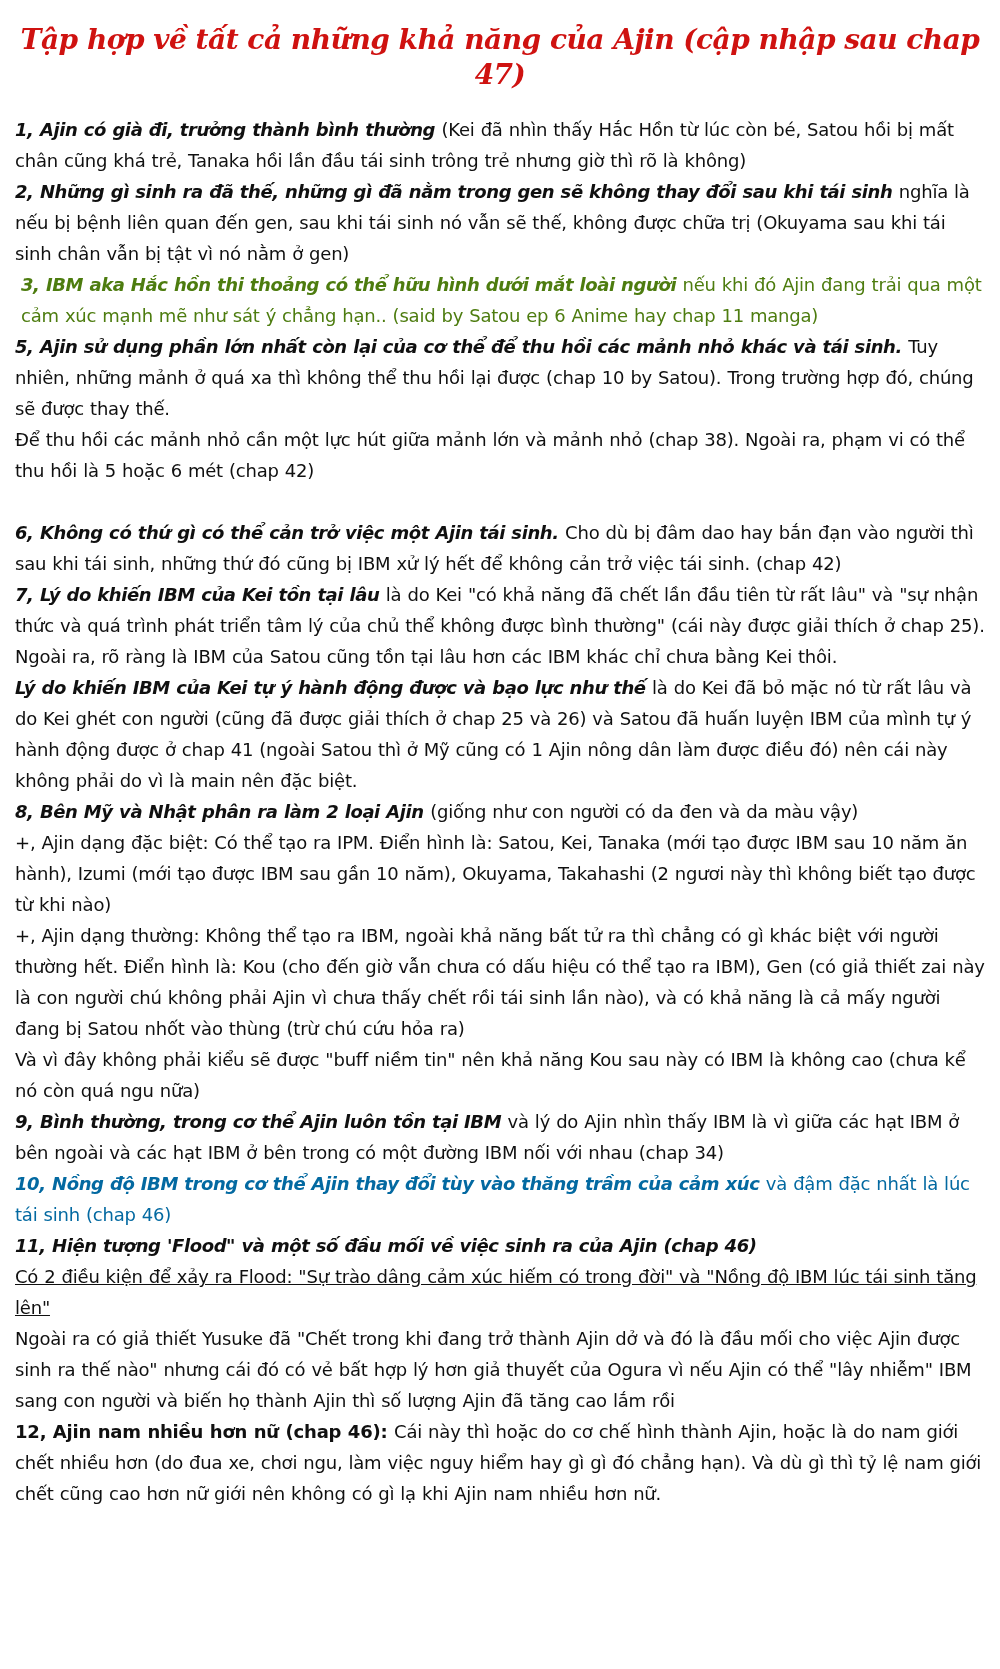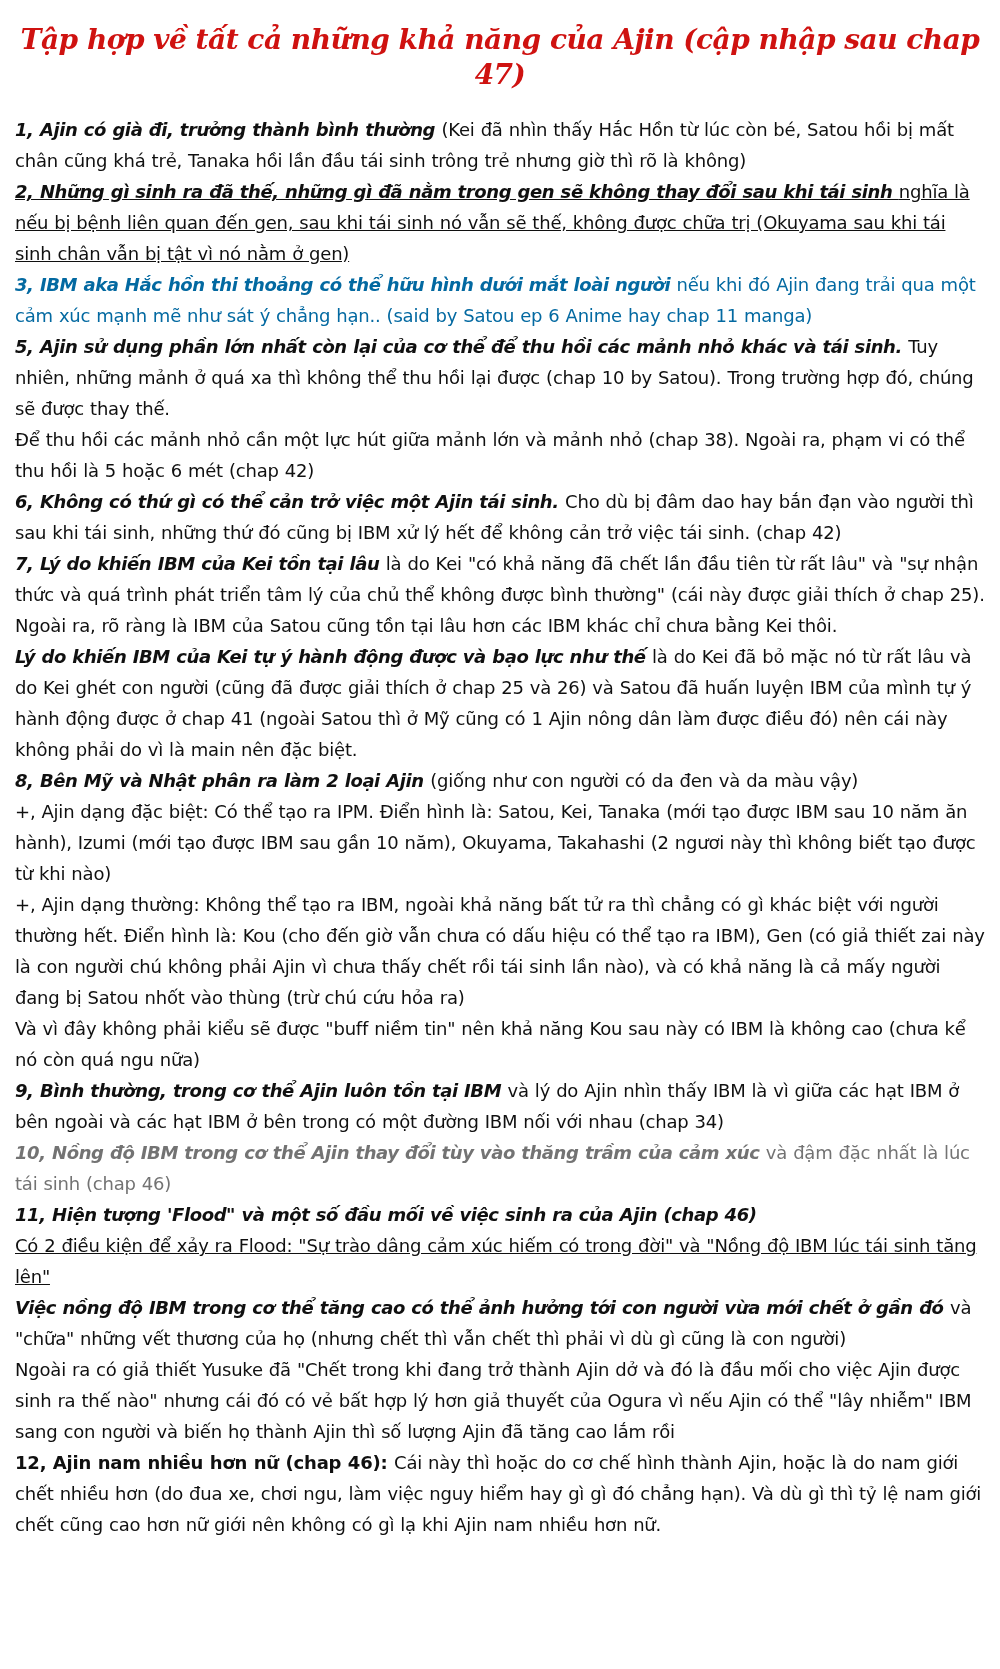--- a/index.html
+++ b/index.html
@@ -25,32 +25,31 @@
   .seg-bi{font-weight:700;font-style:italic;letter-spacing:-0.4px;}
   .seg-b{font-weight:700;}
 </style>
 </head>
 <body>
 
 <div class="page">
   <h1 class="title" style="color: rgb(207, 18, 16);">Tập hợp về tất cả những khả năng của Ajin (cập nhập sau chap 47)</h1>
   <div class="content" id="content">
       <div class="para" style="color: rgb(16, 16, 16);"><span class="seg-bi">1, Ajin có già đi, trưởng thành bình thường </span><span>(Kei đã nhìn thấy Hắc Hồn từ lúc còn bé, Satou hồi bị mất chân cũng khá trẻ, Tanaka hồi lần đầu tái sinh trông trẻ nhưng giờ thì rõ là không)</span></div>
-      <div class="para" style="color: rgb(16, 16, 16); text-decoration: underline;"><span class="seg-bi">2, Những gì sinh ra đã thế, những gì đã nằm trong gen sẽ không thay đổi sau khi tái sinh </span><span>nghĩa là nếu bị bệnh liên quan đến gen, sau khi tái sinh nó vẫn sẽ thế, không được chữa trị (Okuyama sau khi tái sinh chân vẫn bị tật vì nó nằm ở gen)</span></div>
-      <div class="para" style="color: #0369a1;"><span class="seg-bi">3, IBM aka Hắc hồn thi thoảng có thể hữu hình dưới mắt loài người </span><span>nếu khi đó Ajin đang trải qua một cảm xúc mạnh mẽ như sát ý chẳng hạn.. (said by Satou ep 6 Anime hay chap 11 manga)</span></div>
+      <div class="para" style="color: rgb(16, 16, 16);"><span class="seg-bi">2, Những gì sinh ra đã thế, những gì đã nằm trong gen sẽ không thay đổi sau khi tái sinh </span><span>nghĩa là nếu bị bệnh liên quan đến gen, sau khi tái sinh nó vẫn sẽ thế, không được chữa trị (Okuyama sau khi tái sinh chân vẫn bị tật vì nó nằm ở gen)</span></div>
+      <div class="para" style="color: #4d7c0f; margin-left: 6px;"><span class="seg-bi">3, IBM aka Hắc hồn thi thoảng có thể hữu hình dưới mắt loài người </span><span>nếu khi đó Ajin đang trải qua một cảm xúc mạnh mẽ như sát ý chẳng hạn.. (said by Satou ep 6 Anime hay chap 11 manga)</span></div>
       <div class="para" style="color: rgb(16, 16, 16);"><span class="seg-bi">5, Ajin sử dụng phần lớn nhất còn lại của cơ thể để thu hồi các mảnh nhỏ khác và tái sinh. </span><span>Tuy nhiên, những mảnh ở quá xa thì không thể thu hồi lại được (chap 10 by Satou). Trong trường hợp đó, chúng sẽ được thay thế.</span></div>
       <div class="para" style="color: rgb(16, 16, 16);"><span>Để thu hồi các mảnh nhỏ cần một lực hút giữa mảnh lớn và mảnh nhỏ (chap 38). Ngoài ra, phạm vi có thể thu hồi là 5 hoặc 6 mét (chap 42)</span></div>
-      <div class="para" style="color: rgb(16, 16, 16);"><span class="seg-bi">6, Không có thứ gì có thể cản trở việc một Ajin tái sinh. </span><span>Cho dù bị đâm dao hay bắn đạn vào người thì sau khi tái sinh, những thứ đó cũng bị IBM xử lý hết để không cản trở việc tái sinh. (chap 42)</span></div>
+      <div class="para" style="color: rgb(16, 16, 16); margin-top: 31px;"><span class="seg-bi">6, Không có thứ gì có thể cản trở việc một Ajin tái sinh. </span><span>Cho dù bị đâm dao hay bắn đạn vào người thì sau khi tái sinh, những thứ đó cũng bị IBM xử lý hết để không cản trở việc tái sinh. (chap 42)</span></div>
       <div class="para" style="color: rgb(16, 16, 16);"><span class="seg-bi">7,  Lý do khiến IBM của Kei tồn tại lâu </span><span>là do Kei "có khả năng đã chết lần đầu tiên từ rất lâu" và "sự nhận thức và quá trình phát triển tâm lý của chủ thể không được bình thường" (cái này được giải thích ở chap 25). Ngoài ra, rõ ràng là IBM của Satou cũng tồn tại lâu hơn các IBM khác chỉ chưa bằng Kei thôi.</span></div>
       <div class="para" style="color: rgb(16, 16, 16);"><span class="seg-bi">Lý do khiến IBM của Kei tự ý hành động được và bạo lực như thế </span><span>là do Kei đã bỏ mặc nó từ rất lâu và do Kei ghét con người (cũng đã được giải thích ở chap 25 và 26) và Satou đã huấn luyện IBM của mình tự ý hành động được ở chap 41 (ngoài Satou thì ở Mỹ cũng có 1 Ajin nông dân làm được điều đó) nên cái này không phải do vì là main nên đặc biệt.</span></div>
       <div class="para" style="color: rgb(16, 16, 16);"><span class="seg-bi">8, Bên Mỹ và Nhật phân ra làm 2 loại Ajin </span><span>(giống như con người có da đen và da màu vậy)</span></div>
       <div class="para" style="color: rgb(16, 16, 16);"><span>+, Ajin dạng đặc biệt: Có thể tạo ra IPM. Điển hình là: Satou, Kei, Tanaka (mới tạo được IBM sau 10 năm ăn hành), Izumi (mới tạo được IBM sau gần 10 năm), Okuyama, Takahashi (2 ngươi này thì không biết tạo được từ khi nào)</span></div>
       <div class="para" style="color: rgb(16, 16, 16);"><span>+, Ajin dạng thường: Không thể tạo ra IBM, ngoài khả năng bất tử ra thì chẳng có gì khác biệt với người thường hết. Điển hình là: Kou (cho đến giờ vẫn chưa có dấu hiệu có thể tạo ra IBM), Gen (có giả thiết zai này là con người chú không phải Ajin vì chưa thấy chết rồi tái sinh lần nào), và có khả năng là cả mấy người đang bị Satou nhốt vào thùng (trừ chú cứu hỏa ra)</span></div>
       <div class="para" style="color: rgb(16, 16, 16);"><span>Và vì đây không phải kiểu sẽ được "buff niềm tin" nên khả năng Kou sau này có IBM là không cao (chưa kể nó còn quá ngu nữa)</span></div>
       <div class="para" style="color: rgb(16, 16, 16);"><span class="seg-bi">9, Bình thường, trong cơ thể Ajin luôn tồn tại IBM </span><span>và lý do Ajin nhìn thấy IBM là vì giữa các hạt IBM ở bên ngoài và các hạt IBM ở bên trong có một đường IBM nối với nhau (chap 34)</span></div>
-      <div class="para" style="color: #737373;"><span class="seg-bi">10, Nồng độ IBM trong cơ thể Ajin thay đổi tùy vào thăng trầm của cảm xúc </span><span>và đậm đặc nhất là lúc tái sinh (chap 46)</span></div>
+      <div class="para" style="color: #0369a1;"><span class="seg-bi">10, Nồng độ IBM trong cơ thể Ajin thay đổi tùy vào thăng trầm của cảm xúc </span><span>và đậm đặc nhất là lúc tái sinh (chap 46)</span></div>
       <div class="para" style="color: rgb(16, 16, 16);"><span class="seg-bi">11, Hiện tượng 'Flood" và một số đầu mối về việc sinh ra của Ajin (chap 46)</span></div>
       <div class="para" style="color: rgb(16, 16, 16); text-decoration: underline;"><span>Có 2 điều kiện để xảy ra Flood: "Sự trào dâng cảm xúc hiếm có trong đời" và "Nồng độ IBM lúc tái sinh tăng lên"</span></div>
-      <div class="para" style="color: rgb(16, 16, 16);"><span class="seg-bi">Việc nồng độ IBM trong cơ thể tăng cao có thể ảnh hưởng tới con người vừa mới chết ở gần đó </span><span>và "chữa" những vết thương của họ (nhưng chết thì vẫn chết thì phải vì dù gì cũng là con người)</span></div>
       <div class="para" style="color: rgb(16, 16, 16);"><span>Ngoài ra có giả thiết Yusuke đã "Chết trong khi đang trở thành Ajin dở và đó là đầu mối cho việc Ajin được sinh ra thế nào" nhưng cái đó có vẻ bất hợp lý hơn giả thuyết của Ogura vì nếu Ajin có thể "lây nhiễm" IBM sang con người và biến họ thành Ajin thì số lượng Ajin đã tăng cao lắm rồi</span></div>
       <div class="para" style="color: rgb(16, 16, 16);"><span class="seg-b">12, Ajin nam nhiều hơn nữ (chap 46): </span><span>Cái này thì hoặc do cơ chế hình thành Ajin, hoặc là do nam giới chết nhiều hơn (do đua xe, chơi ngu, làm việc nguy hiểm hay gì gì đó chẳng hạn). Và dù gì thì tỷ lệ nam giới chết cũng cao hơn nữ giới nên không có gì lạ khi Ajin nam nhiều hơn nữ.</span></div>
     </div>
 </div>
 
 </body></html>

